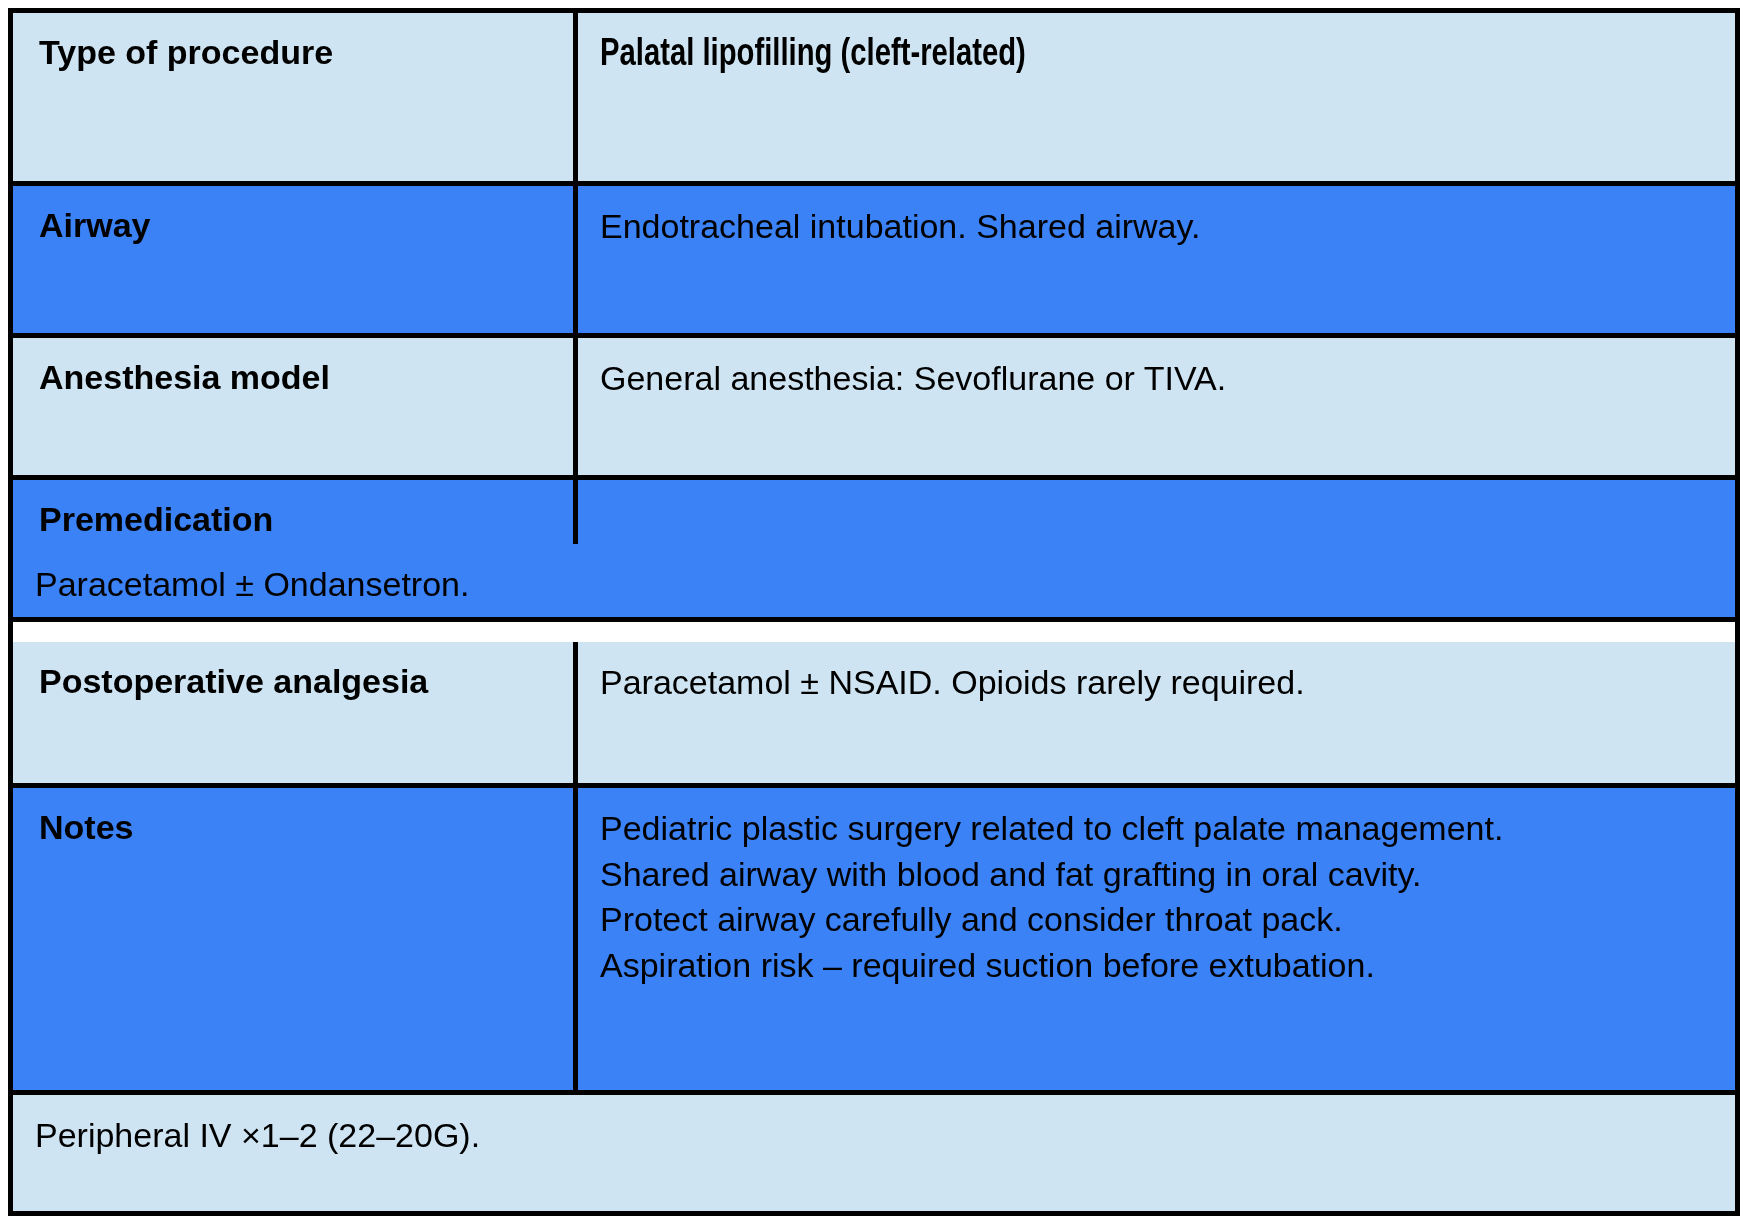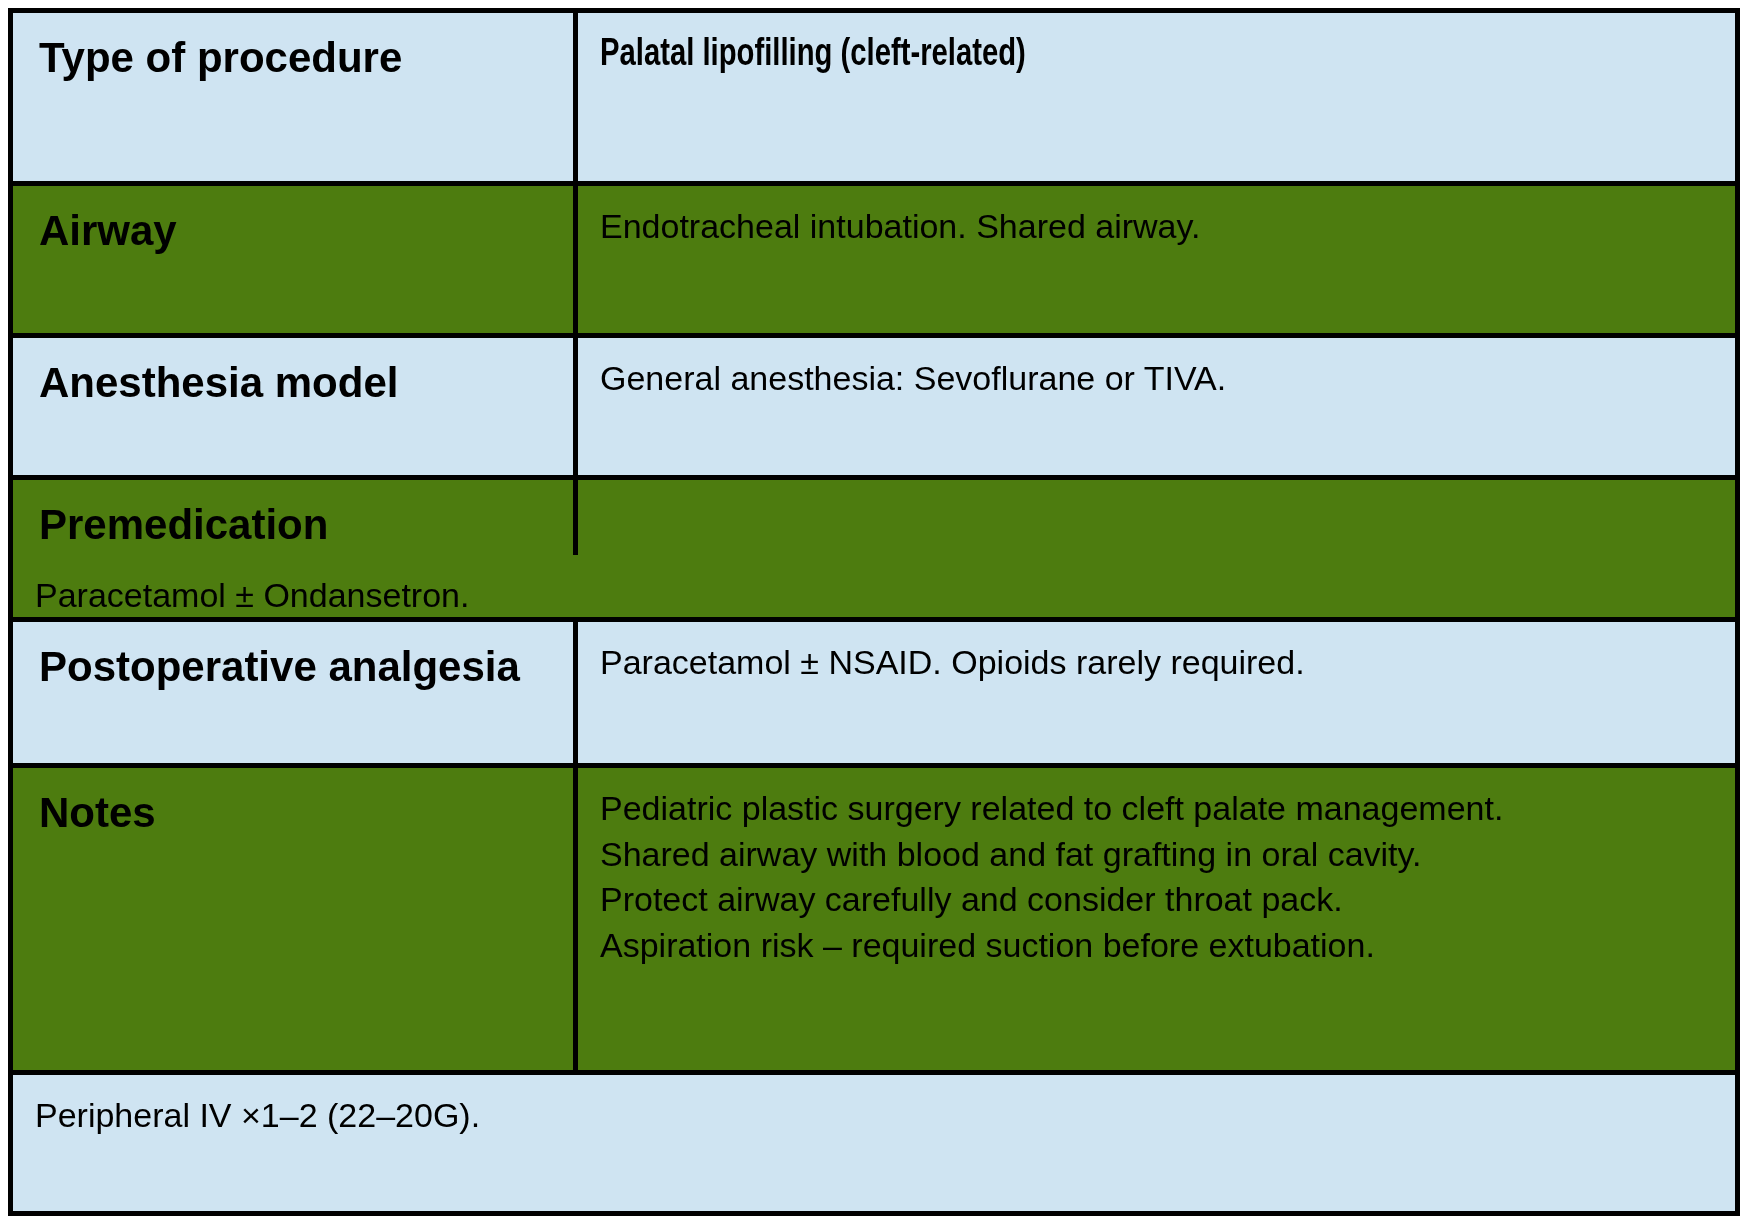--- a/index.html
+++ b/index.html
@@ -31,29 +31,29 @@
     display: flex;
     box-sizing: border-box;
     border-bottom: 5px solid #000000;
     flex: 0 0 auto;
   }
   .t-row.last {
     border-bottom: none;
     flex: 1 1 auto;
   }
   .bg-blue  { background: #cfe4f2; }
-  .bg-cream { background: #4d7c0f; }
+  .bg-cream { background: #3b82f6; }
 
   .label-cell {
     width: 565px;
     box-sizing: border-box;
     border-right: 5px solid #000000;
     padding: 16px 29px 0 26px;
     font-weight: bold;
-    font-size: 42px;
+    font-size: 34px;
     line-height: 1.4;
   }
   .value-cell {
     flex: 1;
     box-sizing: border-box;
     padding: 18px 26px 0 22px;
     font-size: 34px;
     line-height: 1.34;
   }
   .title-value {
@@ -63,21 +63,21 @@
   }
   .condensed {
     transform: scaleX(0.75);
     transform-origin: 0 0;
     white-space: nowrap;
   }
   .row-h1 { height: 173px; }
   .row-h2 { height: 152px; }
   .row-h3 { height: 142px; }
   .row-h4 { height: 142px; flex-direction: column; }
-  .row-h5 { height: 146px; }
+  .row-h5 { height: 146px; margin-top: 20px; }
   .row-h6 { height: 307px; }
   .notes-line { display: block; }
 </style>
 </head>
 <body>
 
 <div class="page">
   <div class="proc-table">
 
     <div class="t-row row-h1 bg-blue">

